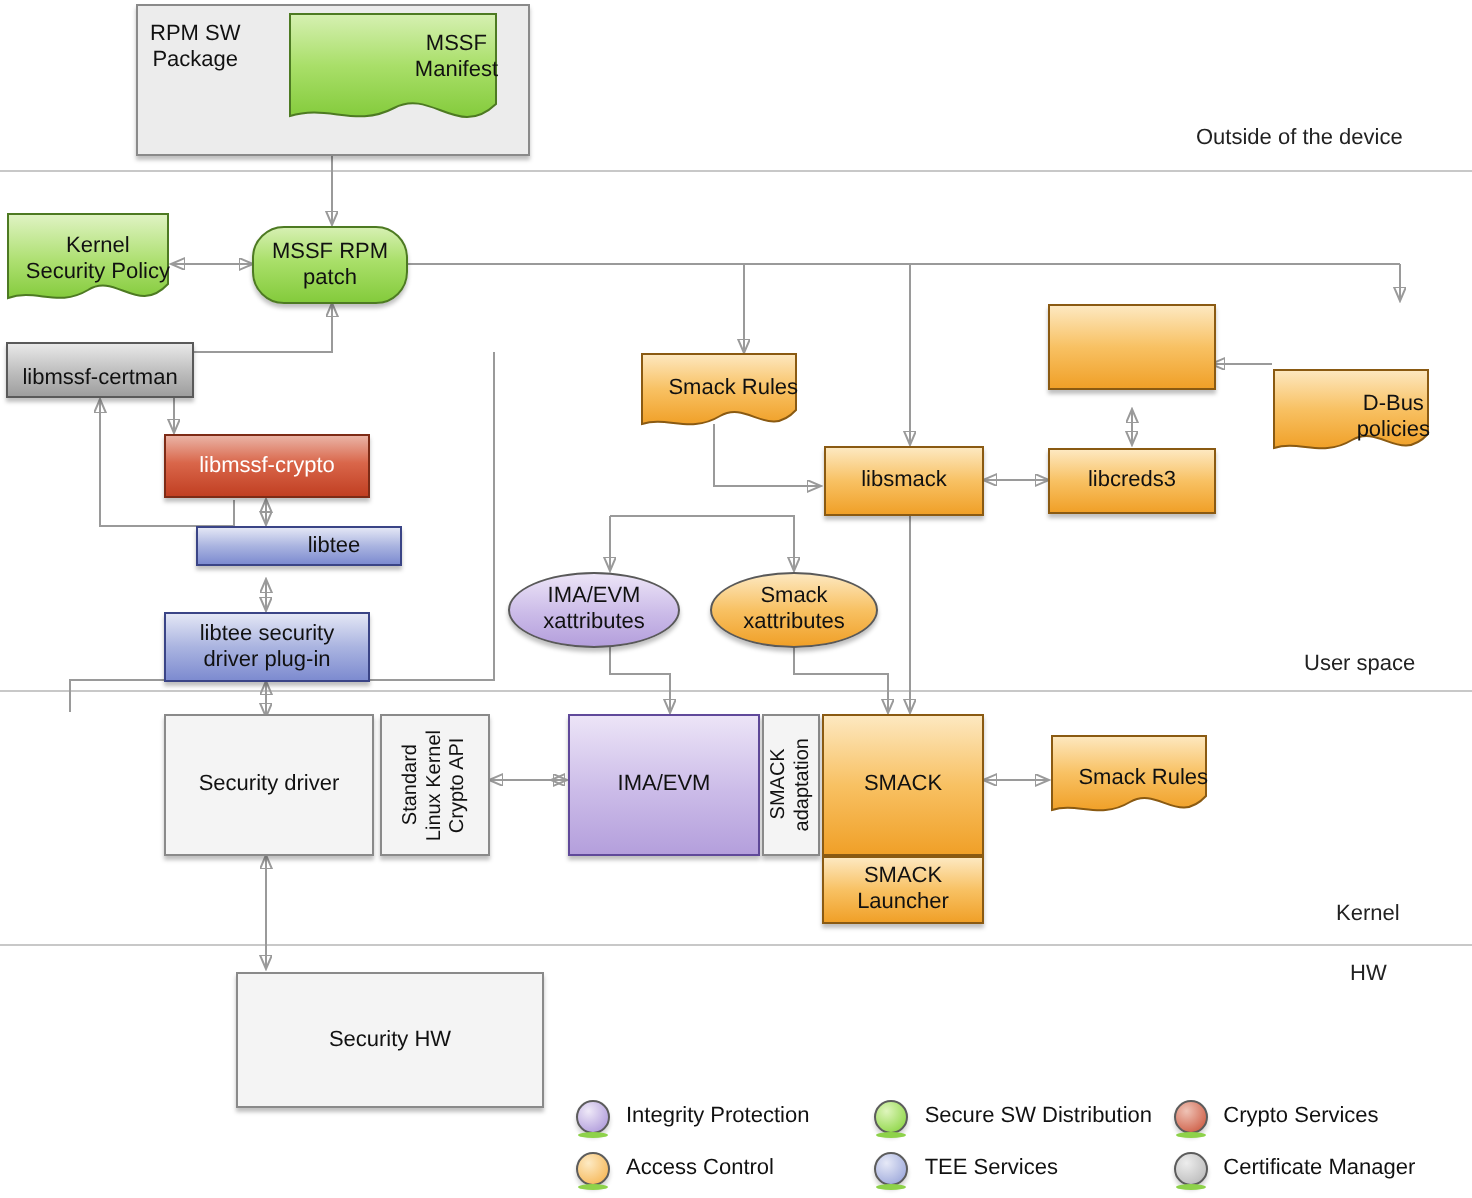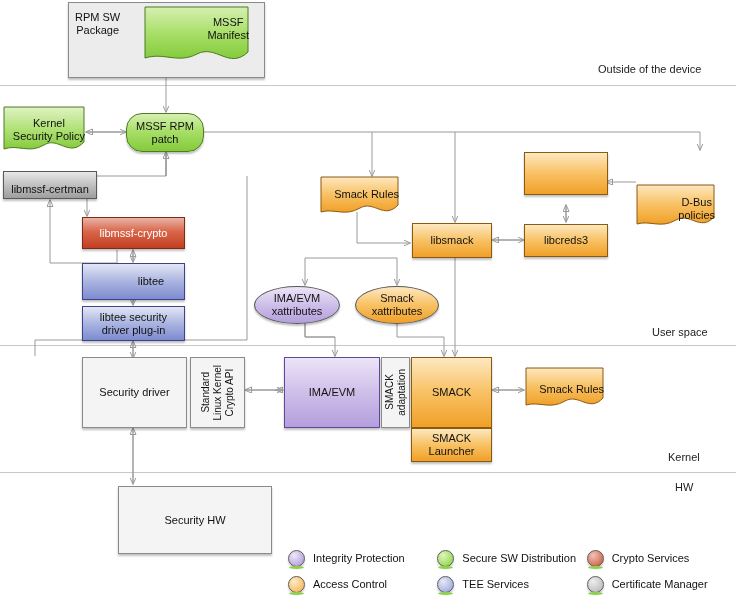--- a/index.html
+++ b/index.html
@@ -189,21 +189,21 @@
   <div class="node gray" style="left:3px;top:171px;width:94px;height:28px;">
     <span class="glow"></span>
     <span class="t">libmssf-certman</span>
   </div>
 
   <div class="node red" style="left:82px;top:217px;width:103px;height:32px;">
     <span class="glow"></span>
     <span class="t" style="color:#fff;">libmssf-crypto</span>
   </div>
 
-  <div class="node blue" style="left:82px;top:263px;width:103px;height:37px;padding-left:38px;">
+  <div class="node blue" style="left:98px;top:263px;width:103px;height:20px;padding-left:38px;">
     <span class="glow" style="background:linear-gradient(180deg,#b49fdc,#8e79c9);"></span>
     <span class="t">libtee</span>
   </div>
 
   <div class="node blue" style="left:82px;top:306px;width:103px;height:35px;">
     <span class="glow" style="background:linear-gradient(180deg,#b49fdc,#8e79c9);"></span>
     <span class="t" style="white-space:pre-line;">libtee security
 driver plug-in</span>
   </div>
 

